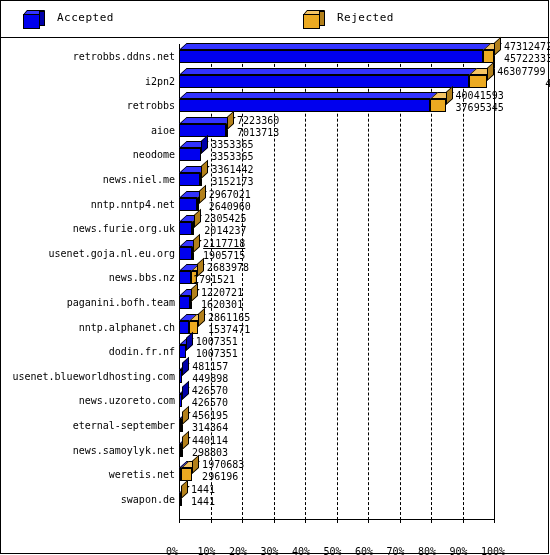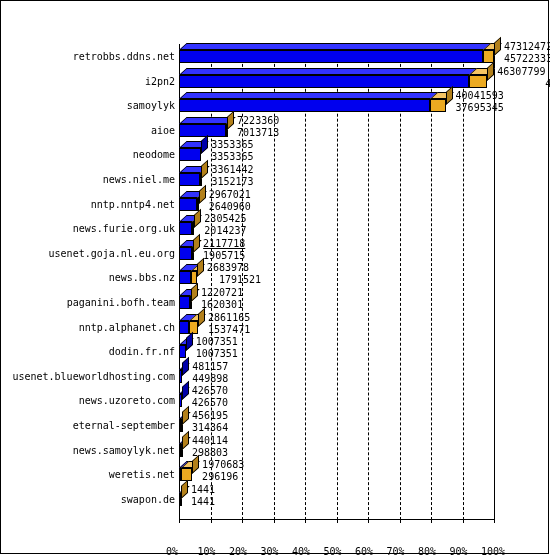--- a/index.html
+++ b/index.html
@@ -49,20 +49,38 @@
     position:absolute;font-size:10px;color:#000;white-space:nowrap;letter-spacing:0px;
   }
   .xtick{position:absolute;top:481px;width:1px;height:4px;background:#000;}
   .xlabel{position:absolute;top:508px;font-size:10px;color:#000;white-space:nowrap;}
 </style>
 </head>
 <body>
 
 <div class="frame">
 
+  <div class="legend">
+    <div class="legend-item accepted">
+      <span class="cube">
+        <span class="top" style="background:#3333ff;"></span>
+        <span class="side" style="background:#0000aa;"></span>
+        <span class="face" style="background:#0000ee;"></span>
+      </span>
+      <span class="legend-label">Accepted</span>
+    </div>
+    <div class="legend-item rejected">
+      <span class="cube">
+        <span class="top" style="background:#f5c463;"></span>
+        <span class="side" style="background:#b3801a;"></span>
+        <span class="face" style="background:#ecaa21;"></span>
+      </span>
+      <span class="legend-label">Rejected</span>
+    </div>
+  </div>
 
   <div class="plot">
     <div class="axis-v"></div>
     <div class="axis-v-right"></div>
     <div class="axis-h"></div>
     <div id="gridlines">
         <div class="gridline" style="left: 209.5px;"></div>
         <div class="gridline" style="left: 241px;"></div>
         <div class="gridline" style="left: 272.5px;"></div>
         <div class="gridline" style="left: 304px;"></div>
@@ -86,21 +104,21 @@
         <div class="rowlabel" style="right: 374px; top: 37.6px;">i2pn2</div>
         <div class="bar" style="left: 178px; top: 36.6px; width: 308.311px;">
           <div style="position: absolute; left: 0px; top: -7px; width: 308.311px; height: 7px; background: rgb(51, 51, 255); border: 1px solid rgb(0, 0, 0); box-sizing: border-box; transform: skewX(-48deg); transform-origin: left bottom;"></div>
           <div class="seg acc" style="width: 290.18px;"></div>
           <div class="seg rej" style="left: 290.18px; width: 18.1313px;"></div>
           <div style="position: absolute; left: 290.18px; top: -7px; width: 18.1313px; height: 7px; background: rgb(245, 196, 99); border: 1px solid rgb(0, 0, 0); box-sizing: border-box; transform: skewX(-48deg); transform-origin: left bottom;"></div>
           <div style="position: absolute; left: 308.311px; top: -7px; width: 7px; height: 13px; background: rgb(179, 128, 26); border: 1px solid rgb(0, 0, 0); box-sizing: border-box; transform: skewY(-42deg); transform-origin: left top;"></div>
         </div>
         <div class="val" style="left: 496.311px; top: 27.6px;">46307799</div>
         <div class="val" style="left: 496.311px; top: 39.6px; margin-left: 48px;">43584510</div>
-        <div class="rowlabel" style="right: 374px; top: 62.2px;">samoylyk</div>
+        <div class="rowlabel" style="right: 374px; top: 62.2px;">retrobbs</div>
         <div class="bar" style="left: 178px; top: 61.2px; width: 266.591px;">
           <div style="position: absolute; left: 0px; top: -7px; width: 266.591px; height: 7px; background: rgb(51, 51, 255); border: 1px solid rgb(0, 0, 0); box-sizing: border-box; transform: skewX(-48deg); transform-origin: left bottom;"></div>
           <div class="seg acc" style="width: 250.97px;"></div>
           <div class="seg rej" style="left: 250.97px; width: 15.621px;"></div>
           <div style="position: absolute; left: 250.97px; top: -7px; width: 15.621px; height: 7px; background: rgb(245, 196, 99); border: 1px solid rgb(0, 0, 0); box-sizing: border-box; transform: skewX(-48deg); transform-origin: left bottom;"></div>
           <div style="position: absolute; left: 266.591px; top: -7px; width: 7px; height: 13px; background: rgb(179, 128, 26); border: 1px solid rgb(0, 0, 0); box-sizing: border-box; transform: skewY(-42deg); transform-origin: left top;"></div>
         </div>
         <div class="val" style="left: 454.591px; top: 52.2px;">40041593</div>
         <div class="val" style="left: 454.591px; top: 64.2px;">37695345</div>
         <div class="rowlabel" style="right: 374px; top: 86.8px;">aioe</div>
@@ -163,21 +181,21 @@
         <div class="val" style="left: 202.099px; top: 211.8px;">1905715</div>
         <div class="rowlabel" style="right: 374px; top: 234.4px;">news.bbs.nz</div>
         <div class="bar" style="left: 178px; top: 233.4px; width: 17.8696px;">
           <div style="position: absolute; left: 0px; top: -7px; width: 17.8696px; height: 7px; background: rgb(51, 51, 255); border: 1px solid rgb(0, 0, 0); box-sizing: border-box; transform: skewX(-48deg); transform-origin: left bottom;"></div>
           <div class="seg acc" style="width: 11.9277px;"></div>
           <div class="seg rej" style="left: 11.9277px; width: 5.94186px;"></div>
           <div style="position: absolute; left: 11.9277px; top: -7px; width: 5.94186px; height: 7px; background: rgb(245, 196, 99); border: 1px solid rgb(0, 0, 0); box-sizing: border-box; transform: skewX(-48deg); transform-origin: left bottom;"></div>
           <div style="position: absolute; left: 17.8696px; top: -7px; width: 7px; height: 13px; background: rgb(179, 128, 26); border: 1px solid rgb(0, 0, 0); box-sizing: border-box; transform: skewY(-42deg); transform-origin: left top;"></div>
         </div>
         <div class="val" style="left: 205.87px; top: 224.4px;">2683978</div>
-        <div class="val" style="left: 218px; top: 236.4px;">1791521</div>
+        <div class="val" style="left: 192px; top: 236.4px;">1791521</div>
         <div class="rowlabel" style="right: 374px; top: 259px;">paganini.bofh.team</div>
         <div class="bar" style="left: 178px; top: 258px; width: 12.0267px;">
           <div style="position: absolute; left: 0px; top: -7px; width: 12.0267px; height: 7px; background: rgb(51, 51, 255); border: 1px solid rgb(0, 0, 0); box-sizing: border-box; transform: skewX(-48deg); transform-origin: left bottom;"></div>
           <div class="seg acc" style="width: 10.7877px;"></div>
           <div class="seg rej" style="left: 10.7877px; width: 1.23894px;"></div>
           <div style="position: absolute; left: 10.7877px; top: -7px; width: 1.23894px; height: 7px; background: rgb(245, 196, 99); border: 1px solid rgb(0, 0, 0); box-sizing: border-box; transform: skewX(-48deg); transform-origin: left bottom;"></div>
           <div style="position: absolute; left: 12.0267px; top: -7px; width: 7px; height: 13px; background: rgb(179, 128, 26); border: 1px solid rgb(0, 0, 0); box-sizing: border-box; transform: skewY(-42deg); transform-origin: left top;"></div>
         </div>
         <div class="val" style="left: 200.027px; top: 249px;">1220721</div>
         <div class="val" style="left: 200.027px; top: 261px;">1620301</div>

